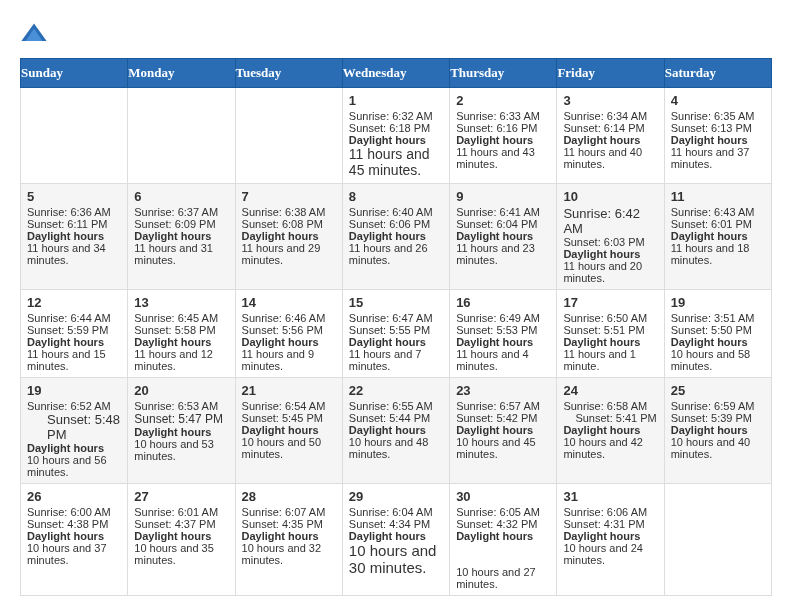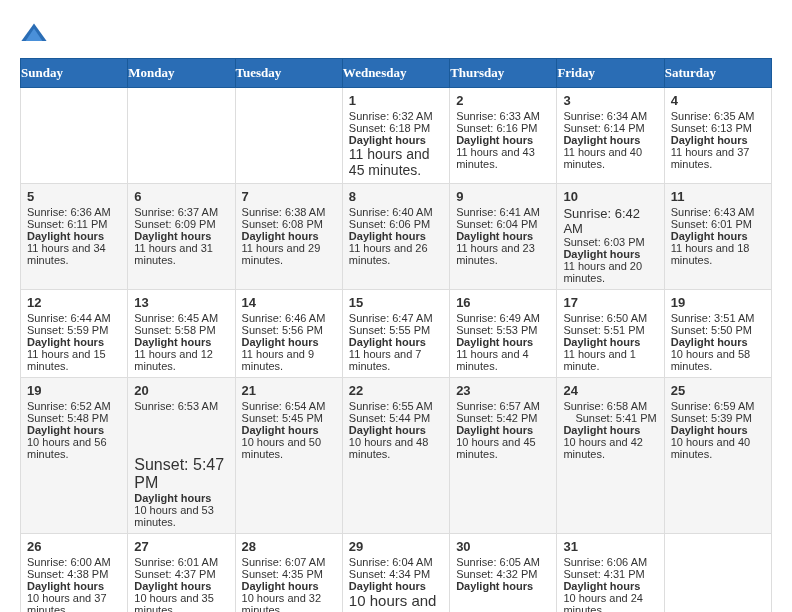--- a/index.html
+++ b/index.html
@@ -255,28 +255,28 @@
           <div style="font-size: 11px;">Sunrise: 3:51 AM</div>
           <div style="font-size: 11px;">Sunset: 5:50 PM</div>
           <div style="font-weight: bold; font-size: 11px;"><span>Daylight hours</span></div>
           <div style="font-size: 11px;">10 hours and 58 minutes.</div>
         </td>
       </tr>
       <tr>
         <td>
           <span class="day-num">19</span>
           <div style="font-size: 11px;">Sunrise: 6:52 AM</div>
-          <div style="font-size: 11px;">Sunset: 5:48 PM</div>
+          <div style="font-size: 13px; margin-left: 20px;">Sunset: 5:48 PM</div>
           <div style="font-weight: bold; font-size: 11px;"><span>Daylight hours</span></div>
           <div style="font-size: 11px;">10 hours and 56 minutes.</div>
         </td>
         <td>
           <span class="day-num">20</span>
           <div style="font-size: 11px;">Sunrise: 6:53 AM</div>
-          <div style="font-size: 16px; margin-top: 44px;">Sunset: 5:47 PM</div>
+          <div style="font-size: 12px;">Sunset: 5:47 PM</div>
           <div style="font-weight: bold; font-size: 11px;"><span>Daylight hours</span></div>
           <div style="font-size: 11px;">10 hours and 53 minutes.</div>
         </td>
         <td>
           <span class="day-num">21</span>
           <div style="font-size: 11px;">Sunrise: 6:54 AM</div>
           <div style="font-size: 11px;">Sunset: 5:45 PM</div>
           <div style="font-weight: bold; font-size: 11px;"><span>Daylight hours</span></div>
           <div style="font-size: 11px;">10 hours and 50 minutes.</div>
         </td>

